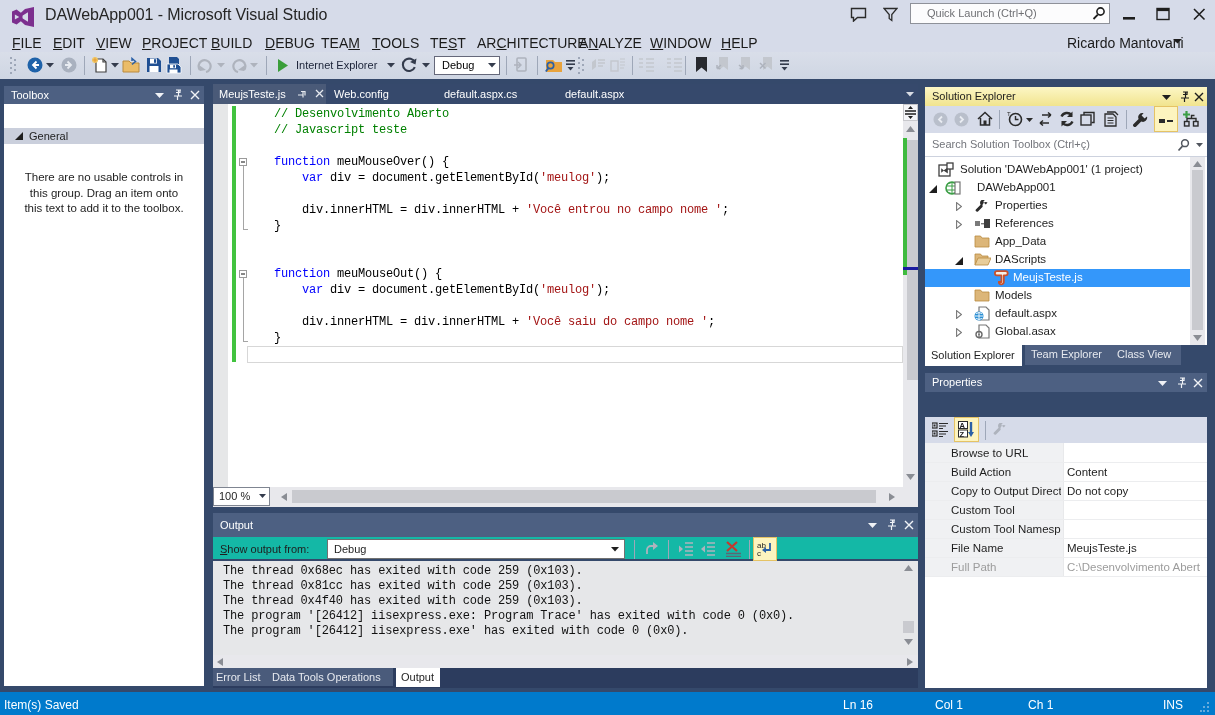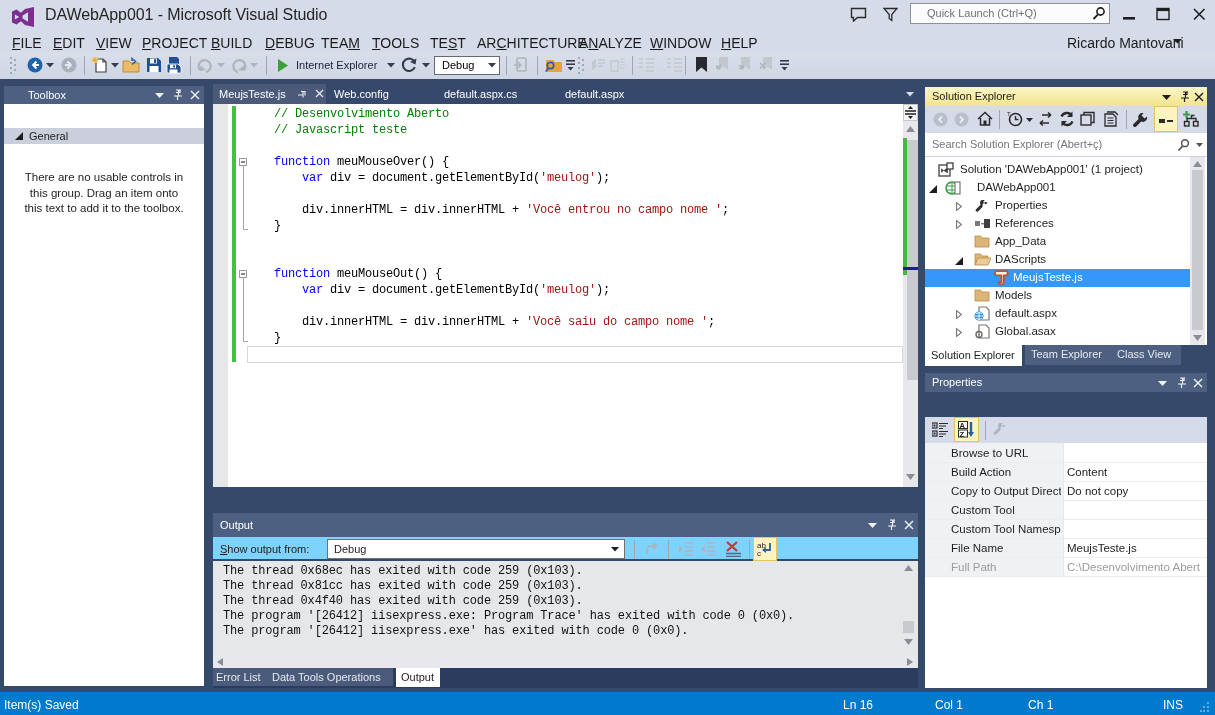--- a/index.html
+++ b/index.html
@@ -242,21 +242,21 @@
   <svg class="abs" style="left:780px;top:8px" width="9" height="12" viewBox="0 0 9 12">
       <rect x="0" y="0" width="9" height="1.6" fill="#343C4D"></rect>
       <rect x="0" y="3.4" width="9" height="1.6" fill="#343C4D"></rect>
       <path d="M1.5 7 L4.5 10.5 L7.5 7 Z" fill="#343C4D"></path>
     </svg>
 </div>
 
 <div class="abs" id="dock">
 
   <div class="abs" id="toolbox">
-    <div class="phead" style="left:0;top:0;width:200px;height:18px;line-height:18px;padding-left:24px">Toolbox</div>
+    <div class="phead" style="left:0;top:0;width:200px;height:18px;line-height:18px;padding-left:7px">Toolbox</div>
     <svg class="abs" style="left:151px;top:7px" width="9" height="5" viewBox="0 0 9 5">
         <path d="M0 0 L4.5 5 L9 0 Z" fill="#F0F2F6"></path>
       </svg>
     <svg class="abs" style="left:168px;top:3px" width="11" height="12" viewBox="0 0 11 12">
         <path d="M4 1 h5 M6.5 1 v6 M4 3.5 h4 v-2.5 M2 7 h8 M5.5 7 v4" stroke="#F0F2F6" stroke-width="1.2" fill="none"></path>
       </svg>
     <svg class="abs" style="left:186px;top:4px" width="10" height="10" viewBox="0 0 10 10">
         <path d="M1 1 L9 9 M9 1 L1 9" stroke="#F0F2F6" stroke-width="1.4"></path>
       </svg>
     <div class="abs" style="left:0;top:42px;width:200px;height:16px;background:#CACFDC;color:#1E1E1E">
@@ -321,34 +321,47 @@
             <path d="M4.5 0 L9 6 H0 Z" fill="#8A8D94"></path>
           </svg>
         <div class="abs" style="left:4px;top:36px;width:11px;height:240px;background:#C9CACF"></div>
         <div class="abs" style="left:0;top:34px;width:4px;height:137px;background:#3FBB3F"></div>
         <div class="abs" style="left:0;top:163px;width:15px;height:3px;background:#1B1BA0"></div>
         <svg class="abs" style="left:3px;top:370px" width="9" height="6" viewBox="0 0 9 6">
             <path d="M4.5 6 L9 0 H0 Z" fill="#8A8D94"></path>
           </svg>
       </div>
     </div>
+    <div id="edbottom" class="abs">
+      <div class="abs" style="left:0;top:0;width:57px;height:19px;background:#FFF;border:1px solid #7F8591;color:#1E1E1E;line-height:17px;padding-left:5px">100 %</div>
+      <svg class="abs" style="left:46px;top:7px" width="7" height="5" viewBox="0 0 7 5">
+          <path d="M0 0 L3.5 4 L7 0 Z" fill="#343C4D"></path>
+        </svg>
+      <svg class="abs" style="left:68px;top:6px" width="6" height="8" viewBox="0 0 6 8">
+          <path d="M6 0 L0 4 L6 8 Z" fill="#8A8D94"></path>
+        </svg>
+      <div class="abs" style="left:79px;top:3px;width:584px;height:13px;background:#C9CACF"></div>
+      <svg class="abs" style="left:676px;top:6px" width="6" height="8" viewBox="0 0 6 8">
+          <path d="M0 0 L6 4 L0 8 Z" fill="#8A8D94"></path>
+        </svg>
+    </div>
   </div>
 
   <div class="abs" id="output">
     <div class="phead" style="left:0;top:0;width:705px;height:24px;line-height:24px;padding-left:7px">Output</div>
     <svg class="abs" style="left:655px;top:10px" width="9" height="5" viewBox="0 0 9 5">
         <path d="M0 0 L4.5 5 L9 0 Z" fill="#F0F2F6"></path>
       </svg>
     <svg class="abs" style="left:673px;top:6px" width="11" height="12" viewBox="0 0 11 12">
         <path d="M4 1 h5 M6.5 1 v6 M4 3.5 h4 v-2.5 M2 7 h8 M5.5 7 v4" stroke="#F0F2F6" stroke-width="1.2" fill="none"></path>
       </svg>
     <svg class="abs" style="left:691px;top:7px" width="10" height="10" viewBox="0 0 10 10">
         <path d="M1 1 L9 9 M9 1 L1 9" stroke="#F0F2F6" stroke-width="1.4"></path>
       </svg>
-    <div class="abs" style="left:0;top:24px;width:705px;height:22px;background:#7dd3fc">
+    <div class="abs" style="left:0;top:24px;width:705px;height:22px;background:#14b8a6">
       <div class="abs" style="left:7px;top:6px;color:#1E1E1E"><u>S</u>how output from:</div>
       <div class="abs" style="left:114px;top:2px;width:298px;height:20px;background:#FFF;border:1px solid #717171;line-height:18px;padding-left:6px">Debug</div>
       <svg class="abs" style="left:398px;top:10px" width="8" height="5" viewBox="0 0 8 5">
           <path d="M0 0 L4 4.5 L8 0 Z" fill="#1E1E1E"></path>
         </svg>
       <div class="tsep" style="left:421px;top:3px"></div>
       <svg class="abs" style="left:431px;top:4px" width="17" height="16" viewBox="0 0 17 16">
           <path d="M3 13 v-4 a4 4 0 0 1 4 -4 h6" fill="none" stroke="#AEB3BD" stroke-width="1.8"></path>
           <path d="M9 1 L14 5 L9 9" fill="#AEB3BD"></path>
         </svg>
@@ -463,21 +476,21 @@
           <rect x="9" y="8" width="6" height="2" fill="#2B2B2B"></rect>
         </svg>
       <svg class="abs" style="left:258px;top:5px" width="17" height="16" viewBox="0 0 17 16">
           <path d="M3.5 0 v7 M0 3.5 h7" stroke="#3C9E46" stroke-width="2.2"></path>
           <rect x="1.5" y="10.5" width="4.5" height="4.5" fill="none" stroke="#2B2B2B" stroke-width="1.4"></rect>
           <rect x="10.5" y="10.5" width="4.5" height="4.5" fill="none" stroke="#2B2B2B" stroke-width="1.4"></rect>
           <path d="M4 10 v-2.5 h9 v2.5 M8.5 7.5 v-3 h3" stroke="#2B2B2B" stroke-width="1.4" fill="none"></path>
         </svg>
     </div>
     <div class="abs" style="left:0;top:46px;width:282px;height:24px;background:#FFF;border-bottom:1px solid #CDD2DE">
-      <div class="abs" style="left:7px;top:5px;color:#73757B">Search Solution Explorer (Abert+ç)</div>
+      <div class="abs" style="left:7px;top:5px;color:#73757B">Search Solution Toolbox (Ctrl+ç)</div>
       <svg class="abs" style="left:252px;top:5px" width="14" height="14" viewBox="0 0 14 14">
           <circle cx="8" cy="5.2" r="3.4" fill="none" stroke="#51565E" stroke-width="1.5"></circle>
           <line x1="5.5" y1="8.2" x2="1.5" y2="12.5" stroke="#51565E" stroke-width="1.7"></line>
         </svg>
       <svg class="abs" style="left:271px;top:10px" width="7" height="5" viewBox="0 0 7 5">
           <path d="M0 0 L3.5 4 L7 0 Z" fill="#51565E"></path>
         </svg>
     </div>
     <div class="abs" style="left:0;top:70px;width:282px;height:188px;background:#FFF;color:#1E1E1E;font-size:11.5px">
       <div class="abs" style="left:35px;top:6px">Solution 'DAWebApp001' (1 project)</div>

